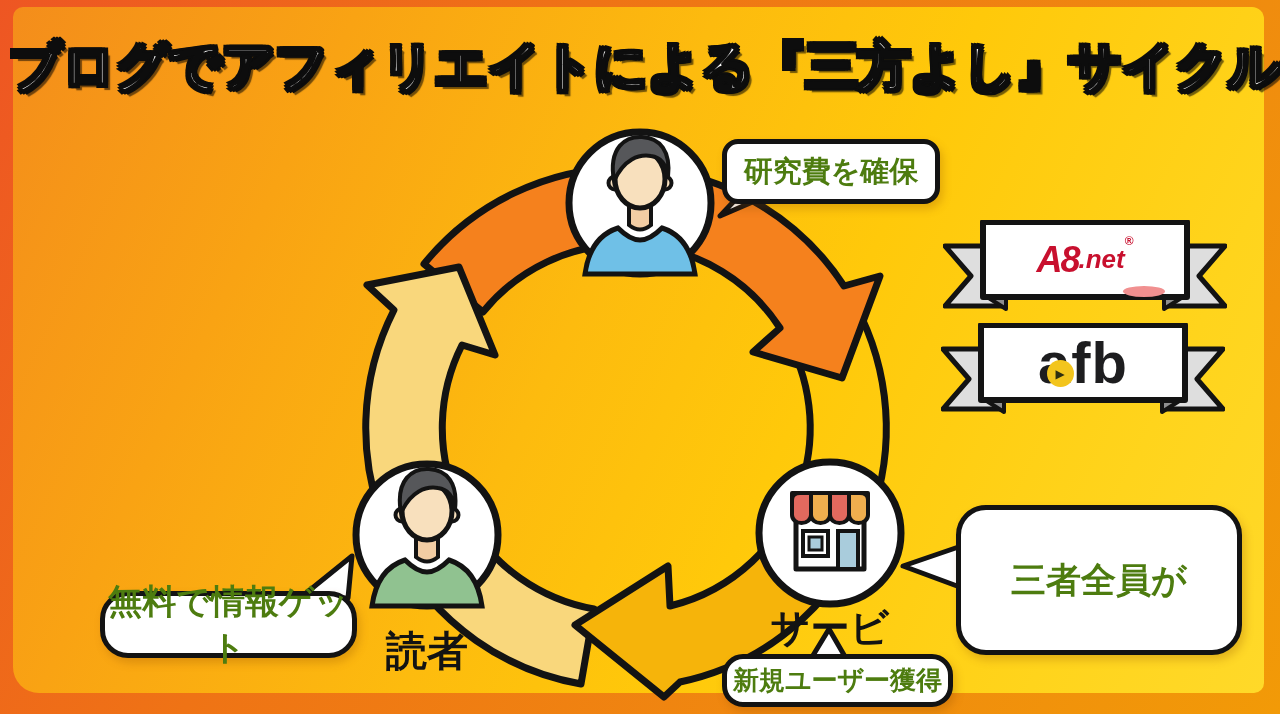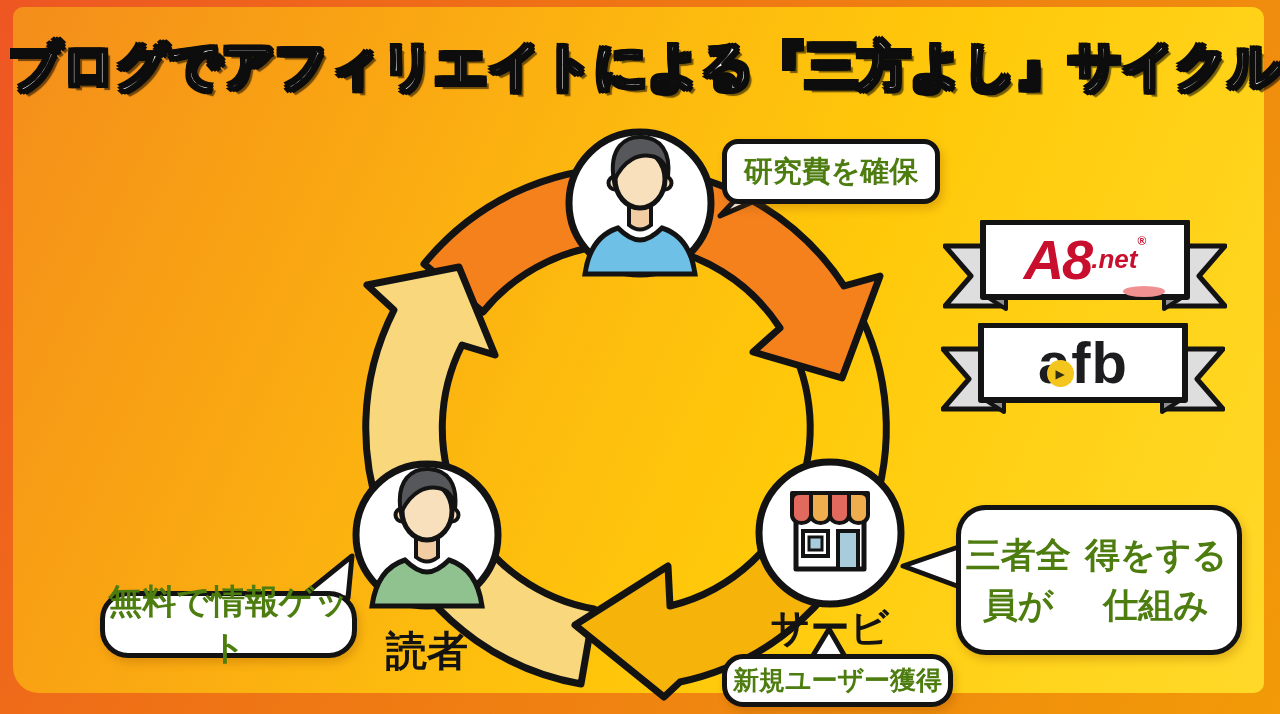--- a/index.html
+++ b/index.html
@@ -43,21 +43,21 @@
   .bubble-benefit {left:956px;top:505px;width:276px;height:140px;font-size:35px;border-radius:30px;
                    flex-direction:row;line-height:1.42;}
 
   
   .ribbon{position:absolute;width:284px;height:92px;}
   .ribbon-a8 {left:943px;top:220px;}
   .ribbon-afb{left:941px;top:323px;}
   .ribbon svg{position:absolute;left:0;top:0;}
   .ribbon-content{position:absolute;left:40px;top:2px;width:204px;height:75px;
                   display:flex;align-items:center;justify-content:center;}
-  .a8-main{font-size:56px;font-weight:900;font-style:italic;color:#c8102e;letter-spacing:-2px;}
+  .a8-main{font-size:36px;font-weight:900;font-style:italic;color:#c8102e;letter-spacing:-2px;}
   .a8-suffix{font-size:26px;font-weight:800;font-style:italic;color:#c8102e;}
   .a8-reg{font-size:12px;font-weight:700;color:#c8102e;align-self:flex-start;margin-top:12px;}
   .a8-oval{position:absolute;left:140px;top:64px;width:42px;height:11px;border-radius:50%;
            background:#f19090;}
   .afb-text{font-size:58px;font-weight:800;color:#1d1d1f;letter-spacing:1px;position:relative;}
   .b-wrap{position:relative;}
   .afb-dot{position:absolute;left:9px;bottom:9px;width:27px;height:27px;border-radius:50%;
            background:#f3c51d;display:flex;align-items:center;justify-content:center;
            font-size:12px;color:#2f2f10;}
 </style>
@@ -137,21 +137,20 @@
     <span>研究費を確保</span>
   </div>
   <div class="bubble bubble-free">
     <span>無料で情報ゲット</span>
   </div>
   <div class="bubble bubble-newuser">
     <span>新規ユーザー獲得</span>
   </div>
   <div class="bubble bubble-benefit">
     <span>三者全員が</span>
-    <span>得をする仕組み</span>
   </div>
 
   <div class="ribbon ribbon-a8">
     <svg width="284" height="92" viewBox="0 0 284 92">
       <g stroke="#131313" stroke-width="5" stroke-linejoin="round">
         <polygon points="2,26 28,56 2,86 62,86 62,26" fill="#dedede"></polygon>
         <polygon points="282,26 256,56 282,86 222,86 222,26" fill="#dedede"></polygon>
         <polygon points="41,75 63,75 63,89" fill="#8f8f8f" stroke-width="4"></polygon>
         <polygon points="243,75 221,75 221,89" fill="#8f8f8f" stroke-width="4"></polygon>
         <rect x="40" y="2" width="204" height="75" fill="#ffffff" stroke-width="6"></rect>

